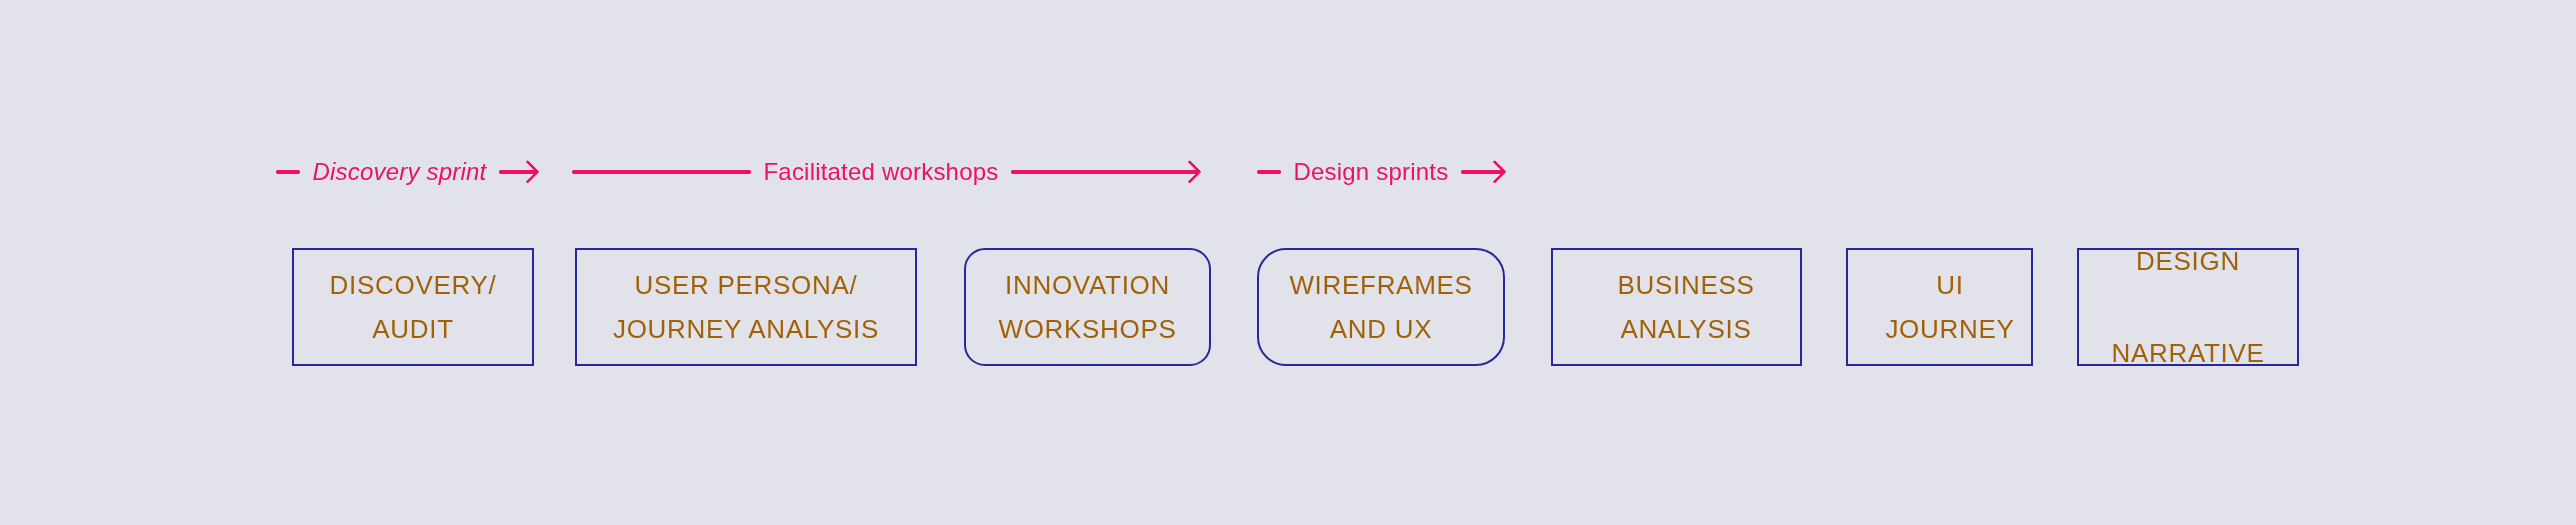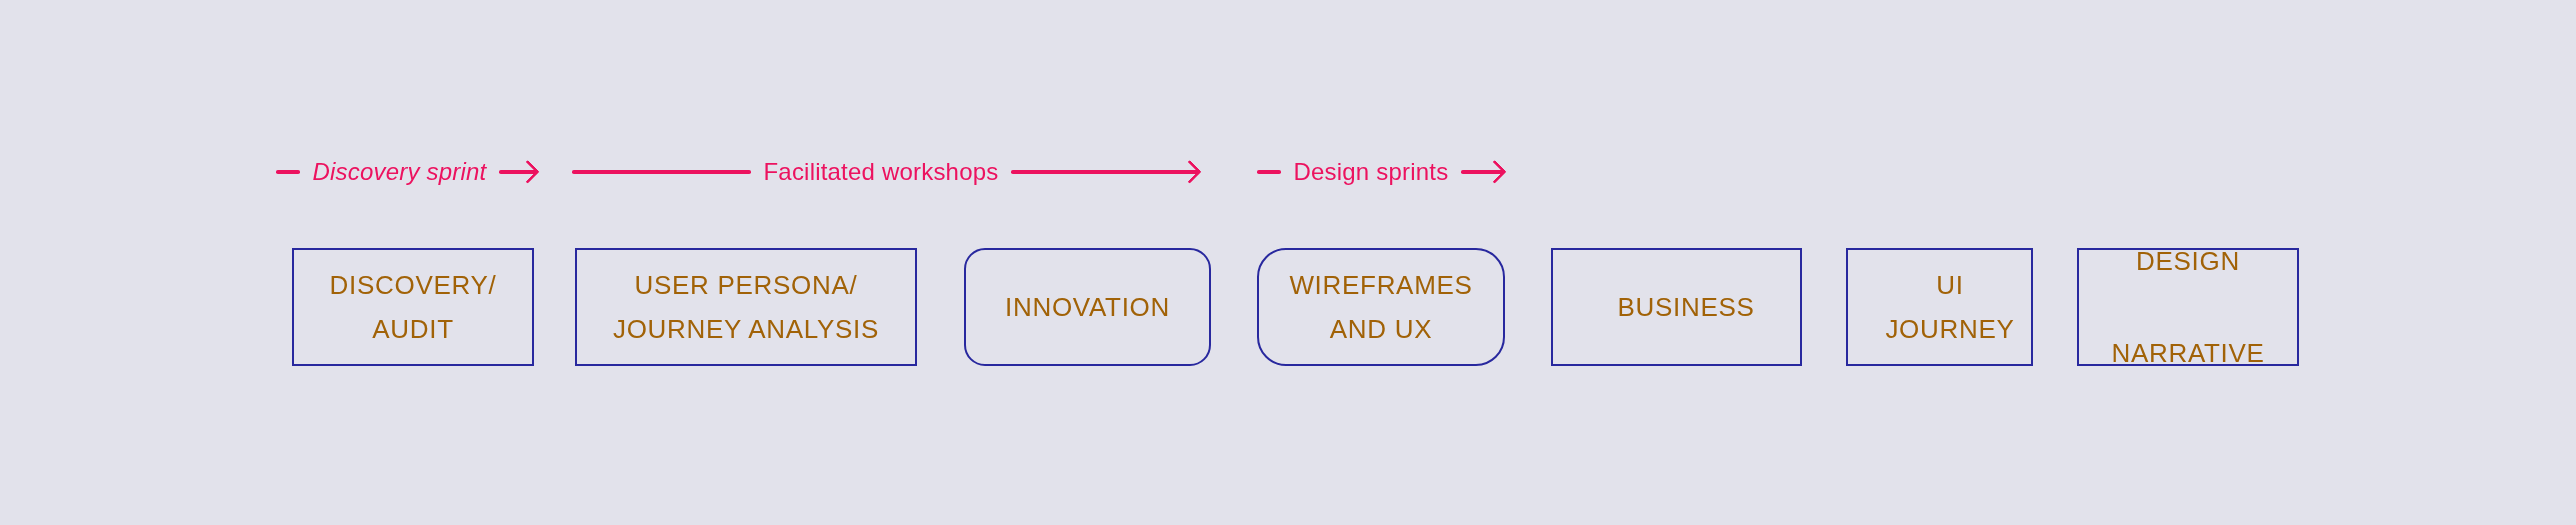--- a/index.html
+++ b/index.html
@@ -120,29 +120,31 @@
     <span>AUDIT</span>
   </div>
 
   <div class="step step-2">
     <span>USER PERSONA/</span>
     <span>JOURNEY ANALYSIS</span>
   </div>
 
   <div class="step step-3">
     <span>INNOVATION</span>
+    <span>WORKSHOPS</span>
   </div>
 
   <div class="step step-4">
     <span>WIREFRAMES</span>
     <span>AND UX</span>
   </div>
 
   <div class="step step-5">
     <span>BUSINESS</span>
+    <span>ANALYSIS</span>
   </div>
 
   <div class="step step-6">
     <span>UI</span>
     <span>JOURNEY</span>
   </div>
 
   <div class="step step-7">
     <span>DESIGN</span>
     <span>NARRATIVE</span>

